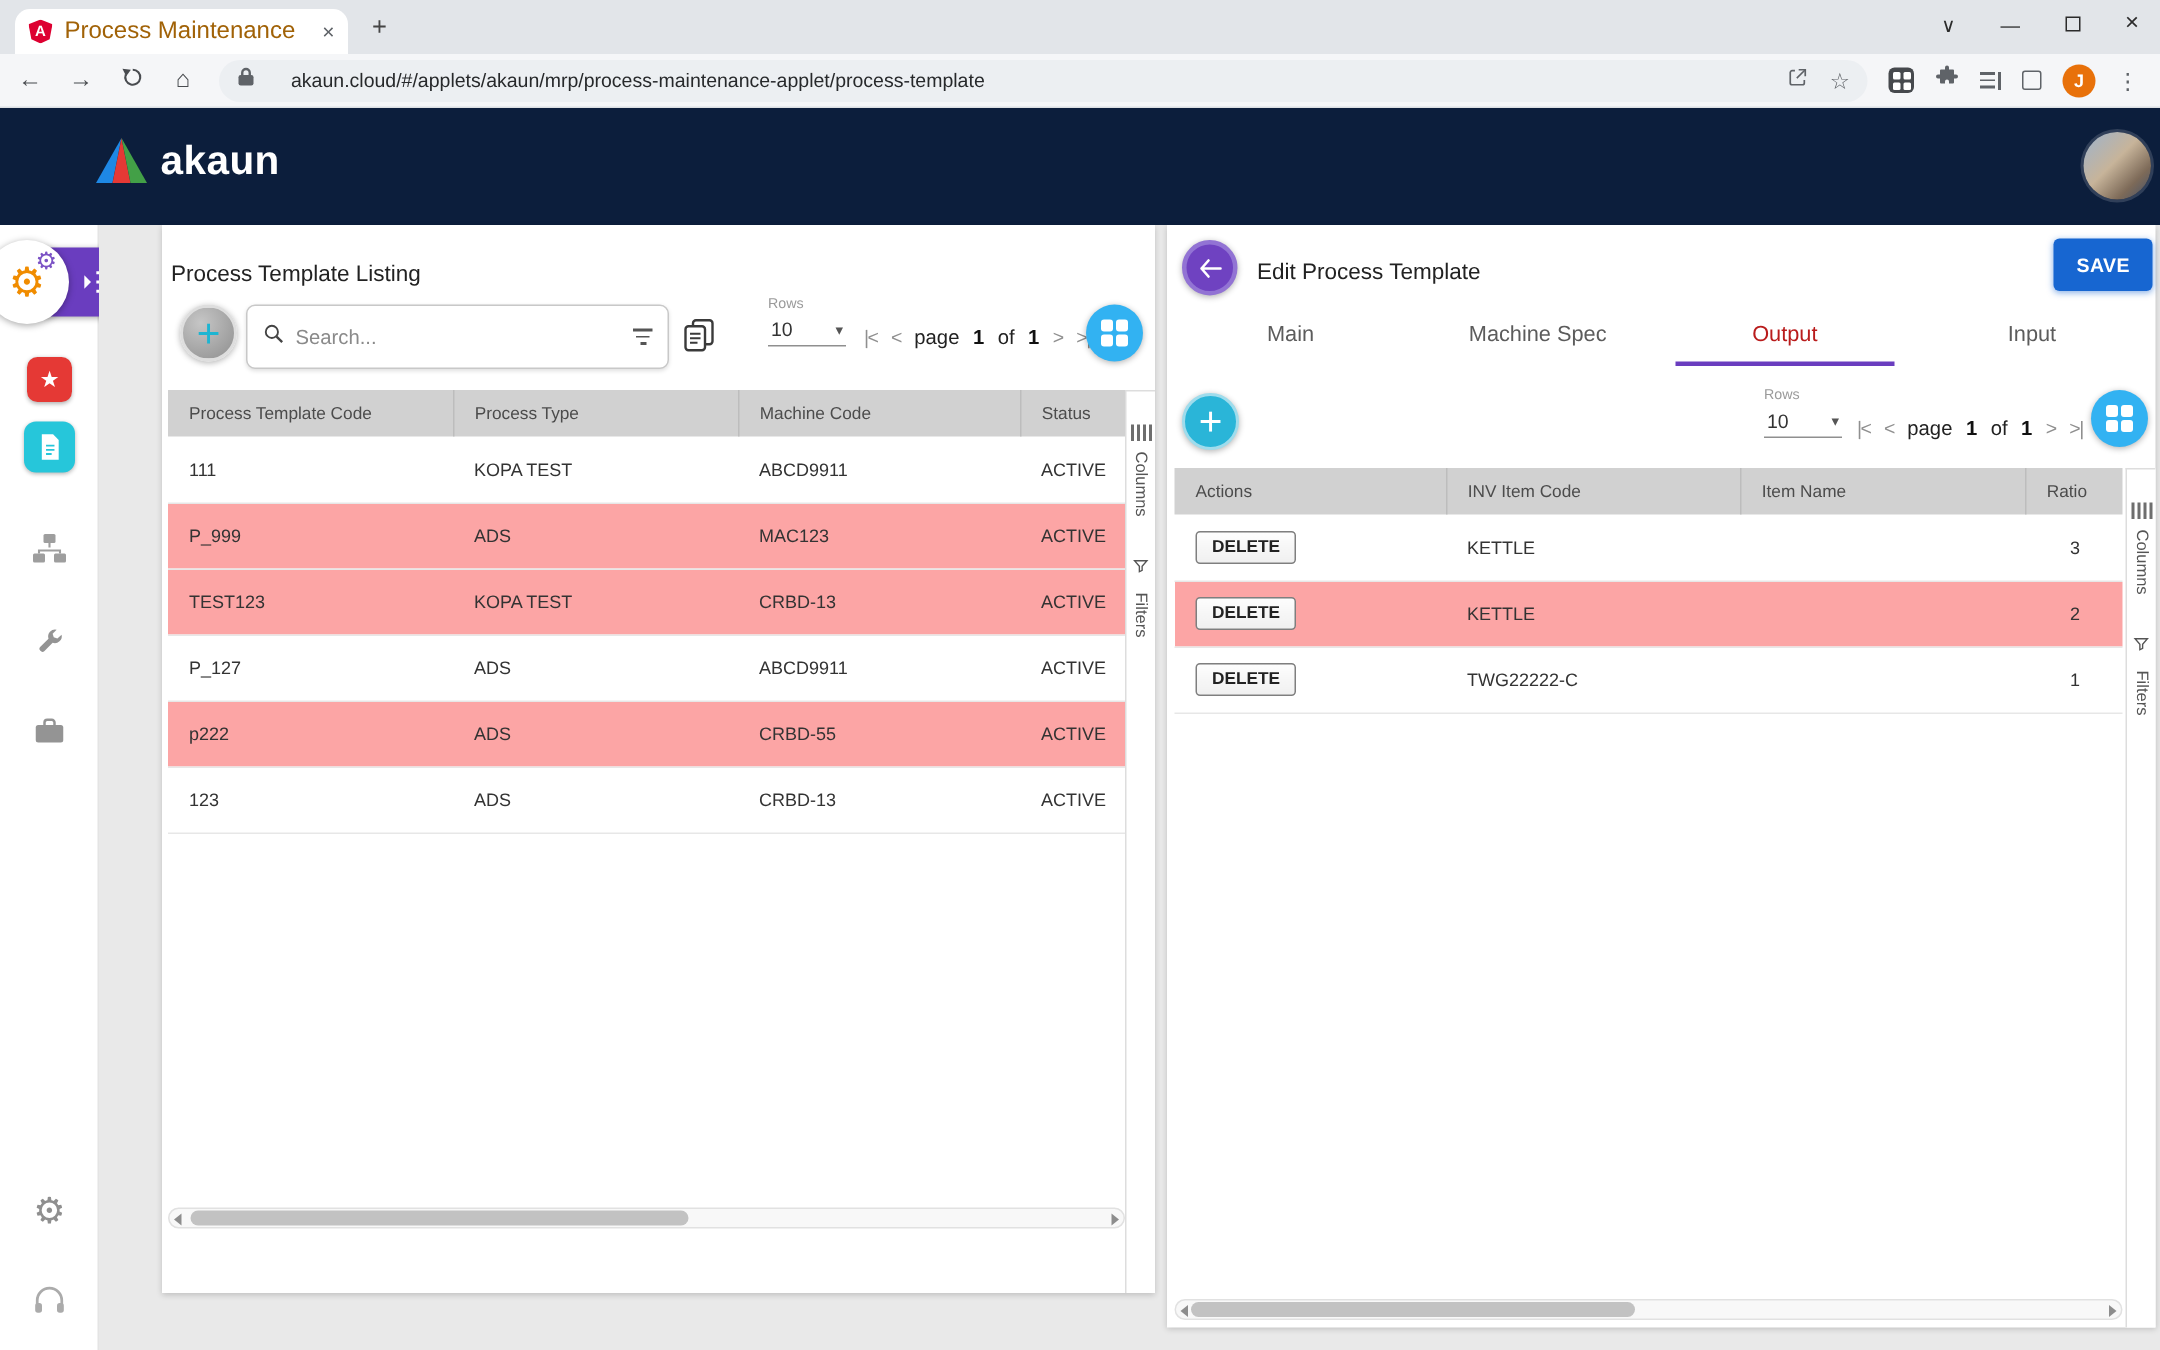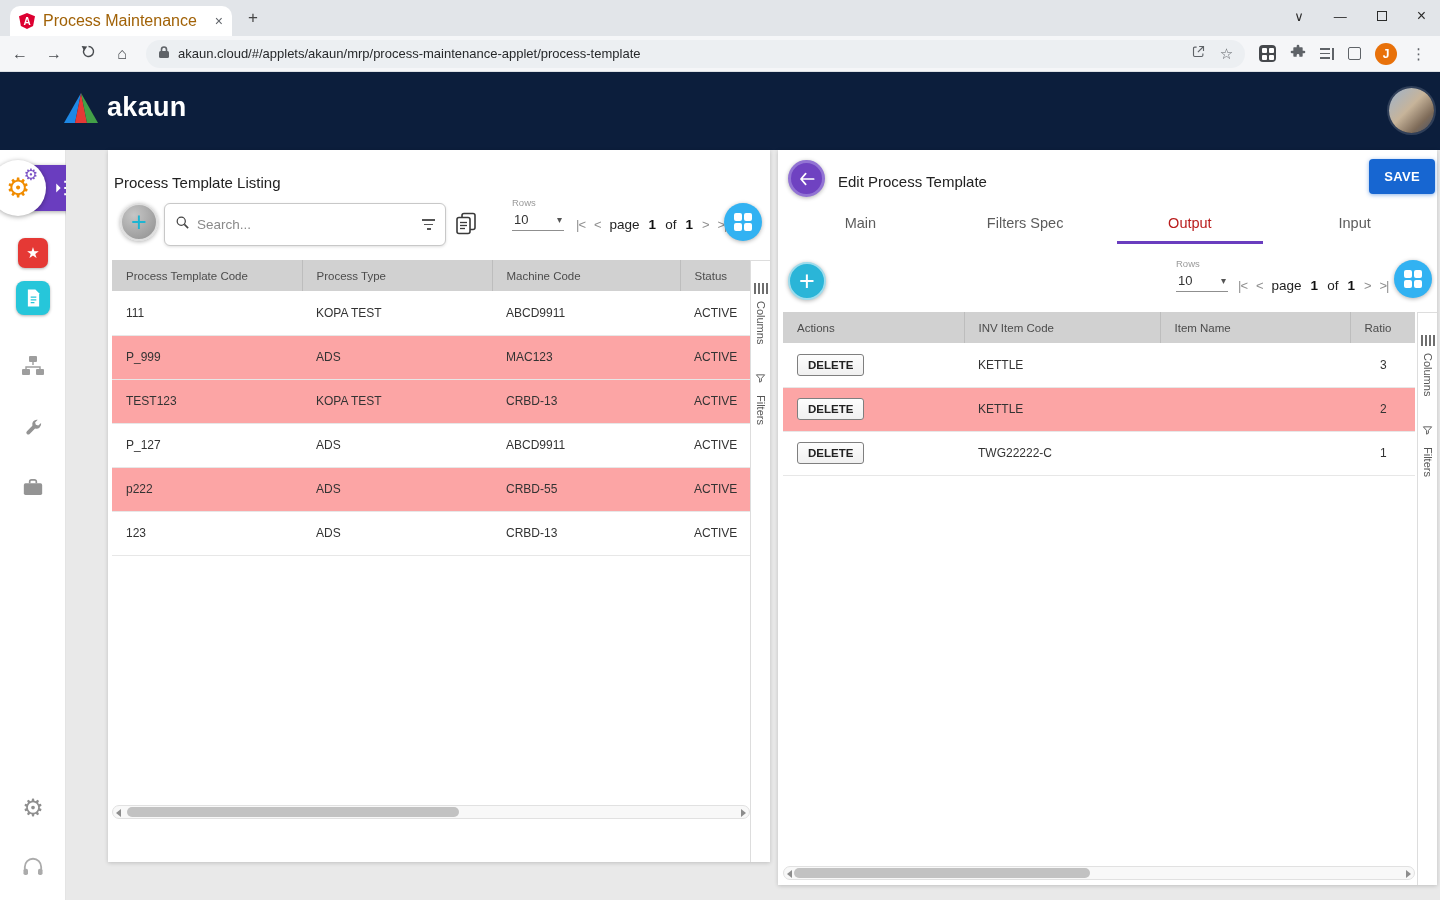--- a/index.html
+++ b/index.html
@@ -11,38 +11,38 @@
   .tab{position:absolute;left:10px;top:6px;width:222px;height:30px;background:#fff;border-radius:10px 10px 0 0;display:flex;align-items:center;padding:0 9px;gap:8px}
   .favicon{width:16px;height:16px;background:#dd0031;clip-path:polygon(50% 0,100% 20%,88% 82%,50% 100%,12% 82%,0 20%);color:#fff;font-size:10px;font-weight:bold;display:flex;align-items:center;justify-content:center;flex:0 0 16px}
   .tab-title{font-size:16px;color:#a16207;flex:1;white-space:nowrap;overflow:hidden}
   .tab-close{color:#5f6368;font-size:14px;line-height:1}
   .newtab{position:absolute;left:248px;top:8px;font-size:17px;color:#454545}
   .win-controls{position:absolute;right:14px;top:0;height:32px;display:flex;align-items:center;gap:30px;color:#2b2b2b;font-size:13px}
   .maxbox{width:10px;height:10px;border:1.5px solid #2b2b2b}
 
   .toolbar{position:absolute;top:36px;left:0;width:1440px;height:36px;background:#f5f6f8;border-bottom:1px solid #dcdfe3;display:flex;align-items:center;padding:0 10px;gap:14px}
   .nav-ic{font-size:16px;color:#494c50;width:20px;text-align:center}
-  .omnibox{flex:1;height:28px;background:#eceff2;border-radius:14px;display:flex;align-items:center;padding:0 12px;gap:8px;max-width:1120px}
+  .omnibox{flex:1;height:28px;background:#eceff2;border-radius:14px;display:flex;align-items:center;padding:0 12px;gap:24px;max-width:1120px}
   .url{font-size:13px;color:#27292b;white-space:nowrap;overflow:hidden;flex:1}
   .ob-right{display:flex;align-items:center;gap:14px}
   .tb-right{display:flex;align-items:center;gap:14px;padding-right:4px}
   .ext-dark{width:17px;height:17px;background:#46494d;border-radius:4px;display:grid;grid-template-columns:5px 5px;gap:2px;align-content:center;justify-content:center}
   .ext-dark i{width:5px;height:5px;background:#fff;border-radius:1px}
   .rl-icon{display:flex;align-items:center;gap:2px}
   .rl-lines{display:flex;flex-direction:column;gap:2.5px}
   .rl-lines i{width:10px;height:1.8px;background:#5f6368}
   .rl-bar{width:1.8px;height:12px;background:#5f6368}
   .sq-icon{width:13px;height:13px;border:1.7px solid #5f6368;border-radius:2px}
   .avatar-j{width:22px;height:22px;border-radius:50%;background:#e8710a;color:#fff;font-size:12px;font-weight:bold;display:flex;align-items:center;justify-content:center}
   .kebab{font-size:15px;color:#5f6368}
   .star-ic{font-size:15px;color:#5f6368}
 
   
   .app-header{position:absolute;top:72px;left:0;width:1440px;height:78px;background:#0c1e3c}
-  .logo{position:absolute;left:64px;top:20px;display:flex;align-items:center;gap:9px}
+  .logo{position:absolute;left:64px;top:20px;display:flex;align-items:flex-start;gap:9px}
   .logo-text{color:#fff;font-size:27px;font-weight:bold;letter-spacing:.3px}
   .header-avatar{position:absolute;right:6px;top:16px;width:45px;height:45px;border-radius:50%;background:linear-gradient(135deg,#9db3cd 0%,#c7b49a 45%,#7d6a58 75%,#41506b 100%);box-shadow:0 0 0 2px rgba(255,255,255,.15)}
 
   
   .sidebar{position:absolute;top:150px;left:0;width:66px;height:750px;background:#fff;border-right:1px solid #e4e4e4}
   .sb-item{position:absolute;left:0;width:66px;display:flex;justify-content:center}
   .applet-badge{position:absolute;top:10px;left:0;width:96px;height:58px}
   .badge-pill{position:absolute;left:20px;top:5px;width:64px;height:46px;background:#6a3dbf;border-radius:13px;display:flex;align-items:center;justify-content:flex-end;padding-right:7px;box-shadow:0 1px 4px rgba(0,0,0,.35)}
   .badge-circle{position:absolute;left:-10px;top:0;width:56px;height:56px;border-radius:50%;background:#fff;box-shadow:0 1px 5px rgba(0,0,0,.35);display:flex;align-items:center;justify-content:center}
   .gear-big{font-size:27px;color:#f08c00;line-height:1}
@@ -415,21 +415,21 @@
     <div class="back-btn">
       <svg width="16" height="14" viewBox="0 0 24 20">
         <path d="M10 2L3 10l7 8M3 10h19" stroke="#fff" stroke-width="2.6" fill="none" stroke-linecap="round" stroke-linejoin="round"></path>
       </svg>
     </div>
     <div class="panel-title rp-title" style="position:absolute">Edit Process Template</div>
     <button class="save-btn">SAVE</button>
 
     <div class="tabs">
       <div class="tabitem">Main</div>
-      <div class="tabitem">Filters Spec</div>
+      <div class="tabitem">Machine Spec</div>
       <div class="tabitem active">Output</div>
       <div class="tabitem">Input</div>
     </div>
 
     <div class="add-btn add-teal">
       <span>+</span>
     </div>
 
     <div class="rows-block rows-right">
       <div class="rows-label">Rows</div>

